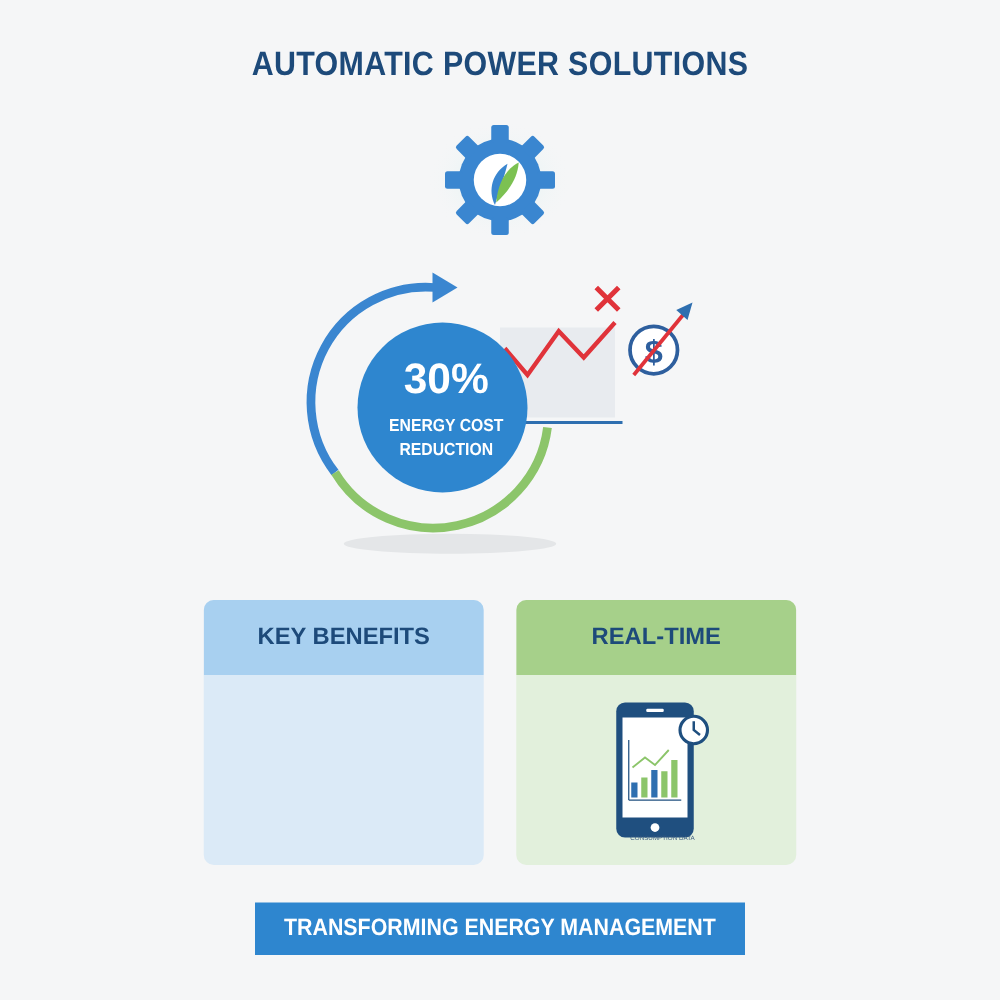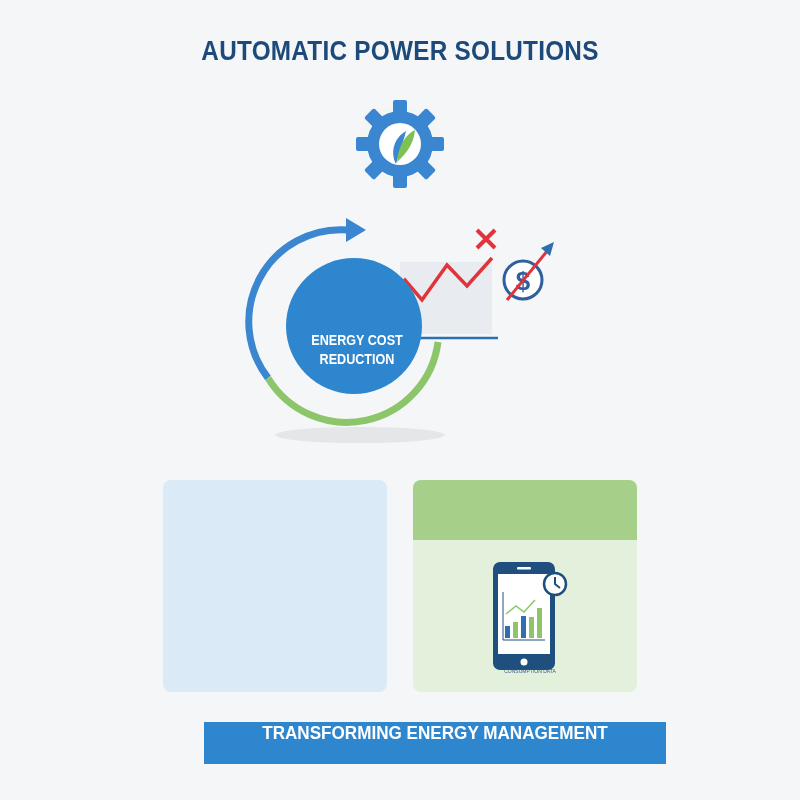--- a/index.html
+++ b/index.html
@@ -12,21 +12,21 @@
   .sub { position:absolute; top:75px; width:100%; font-size:14px; font-weight:bold; line-height:19px; transform:scaleX(0.9); }
   .card { position:absolute; top:480px; width:224px; height:212px; border-radius:8px; overflow:hidden; }
   .card-head { height:60px; display:flex; align-items:center; justify-content:center; text-align:center; font-weight:bold; color:#1d4a7a; font-size:19px; line-height:22px; }
   .card-body { position:absolute; top:60px; left:0; right:0; bottom:0; }
   .c1 { left:163px; background:#dbeaf7; }
   .c1 .card-head { background:#a8d0f0; }
   .c2 { left:413px; background:#e2f0dc; }
   .c2 .card-head { background:#a6d08a; }
   .benefit { position:absolute; left:22px; display:flex; align-items:center; font-size:13px; color:#2a4d78; transform-origin:left; transform:scaleX(0.88); }
   .benefit .chk { width:14px; height:14px; margin-right:8px; }
-  .banner { position:absolute; left:204px; top:722px; width:462px; height:42px; background:#2e86cf; color:#fff; font-weight:bold; font-size:19px; display:flex; justify-content:center; }
+  .banner { position:absolute; left:204px; top:722px; width:392px; height:42px; background:#2e86cf; color:#fff; font-weight:bold; font-size:19px; display:flex; align-items:center; justify-content:center; }
   .banner span { transform:scaleX(0.9); display:inline-block; white-space:nowrap; }
   .phone { position:absolute; left:78px; top:20px; width:80px; height:120px; }
   .phone-label { position:absolute; left:90px; top:128px; width:54px; text-align:center; font-size:5px; color:#3a5a80; }
 </style>
 </head>
 <body>
 
 <div class="title">AUTOMATIC POWER SOLUTIONS</div>
 
 <svg class="gear" viewBox="0 0 120 100">
@@ -69,32 +69,35 @@
   <g>
     <circle cx="283" cy="70" r="19" fill="#fff" stroke="#2e5f9e" stroke-width="3"></circle>
     <text x="283" y="80" text-anchor="middle" font-size="26" font-weight="bold" fill="#2e5f9e" font-family="Liberation Sans, sans-serif">$</text>
     <line x1="267" y1="90" x2="308" y2="40" stroke="#e0333a" stroke-width="3"></line>
     <polygon points="314,32 301,38 310,46" fill="#2e6fb0"></polygon>
   </g>
   <circle cx="114" cy="116" r="68" fill="#2e86cf"></circle>
 </svg>
 
 <div class="hero-text">
+  <div class="pct">30%</div>
   <div class="sub">
     <div>ENERGY COST</div>
     <div>REDUCTION</div>
   </div>
 </div>
 
 <div class="card c1">
+  <div class="card-head">KEY BENEFITS</div>
 </div>
 
 <div class="card c2">
   <div class="card-head">
     <div>
+        <div>REAL-TIME</div>
       </div>
   </div>
   <div class="card-body">
     <svg class="phone" viewBox="0 0 80 120">
       <rect x="2" y="2" width="62" height="108" rx="7" fill="#1f4f7f"></rect>
       <rect x="7" y="14" width="52" height="80" fill="#fff"></rect>
       <rect x="26" y="7" width="14" height="2.5" rx="1" fill="#fff"></rect>
       <circle cx="33" cy="102" r="3.5" fill="#fff"></circle>
       <line x1="12" y1="32" x2="12" y2="80" stroke="#1f4f7f" stroke-width="1"></line>
       <line x1="12" y1="80" x2="54" y2="80" stroke="#1f4f7f" stroke-width="1"></line>

